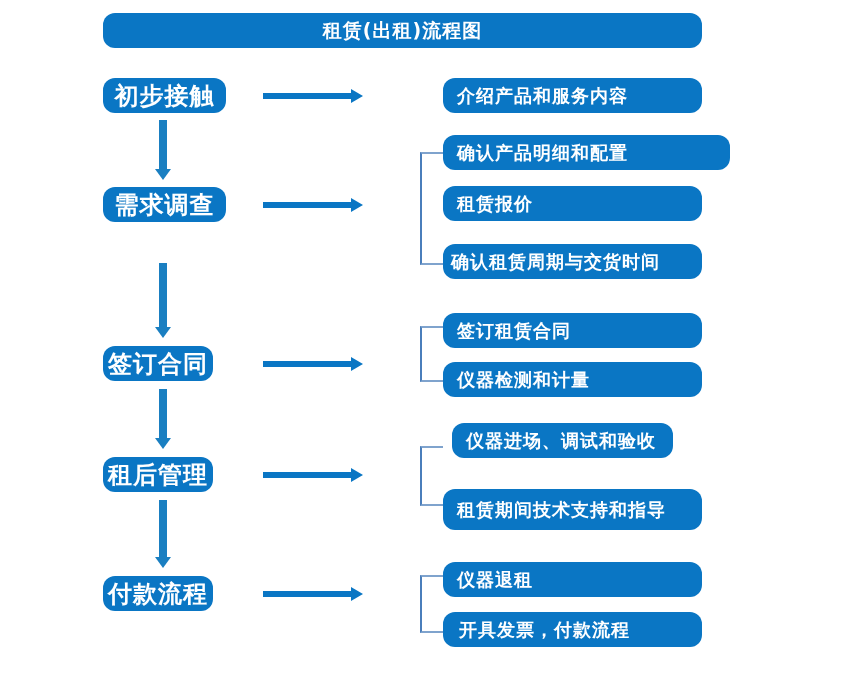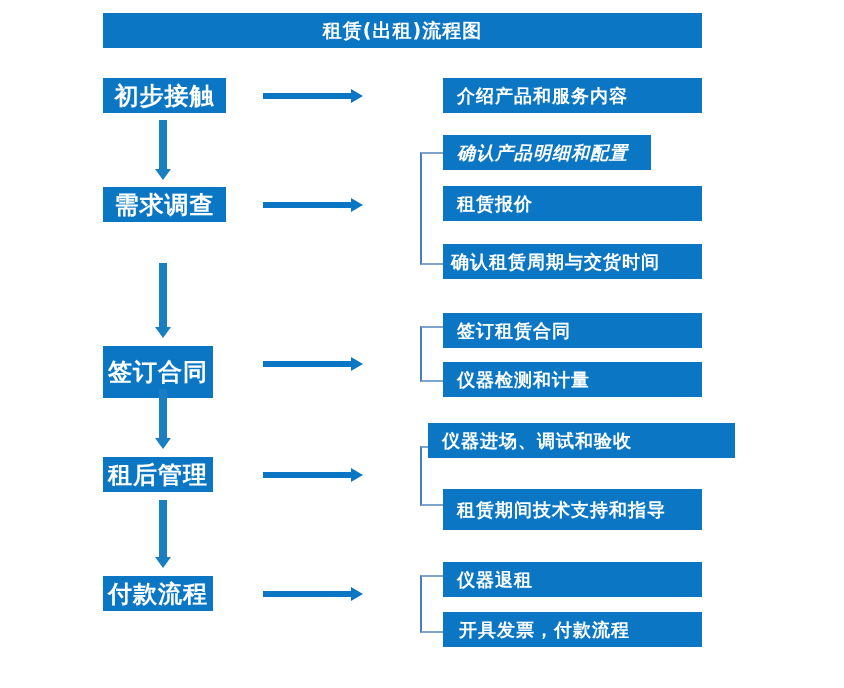--- a/index.html
+++ b/index.html
@@ -23,20 +23,21 @@
   .box {
     position: absolute;
     background: #0a76c4;
     color: #ffffff;
     font-weight: bold;
     display: flex;
     align-items: center;
     box-sizing: border-box;
     letter-spacing: 1px;
     white-space: nowrap;
+    border-radius: 12px;
   }
   .title-box {
     justify-content: center;
     font-size: 19px;
   }
   .stage-box {
     justify-content: center;
     font-size: 24px;
   }
   .task-box {
@@ -97,21 +98,21 @@
 <body>
 
 <div id="canvas">
 
   <div class="box title-box" style="left:103px; top:13px; width:599px; height:35px;">租赁(出租)流程图</div>
 
   <div class="box stage-box" style="left:103px; top:78px; width:123px; height:35px;">初步接触</div>
 
   <div class="box stage-box" style="left:103px; top:187px; width:123px; height:35px;">需求调查</div>
 
-  <div class="box stage-box" style="left:103px; top:346px; width:110px; height:52px;font-family:Liberation Mono, monospace;">签订合同</div>
+  <div class="box stage-box" style="left:103px; top:346px; width:110px; height:35px;font-family:Liberation Mono, monospace;">签订合同</div>
 
   <div class="box stage-box" style="left:103px; top:457px; width:110px; height:35px;">租后管理</div>
 
   <div class="box stage-box" style="left:103px; top:576px; width:110px; height:35px;">付款流程</div>
 
   <div class="v-arrow" style="left:163px; top:120px; height:60px;">
     <div class="shaft" style="height:49px;"></div>
     <div class="head" style="top:49px;"></div>
   </div>
 
@@ -158,31 +159,31 @@
   <div class="bracket" style="left:420px; top:152px; width:23px; height:113px;"></div>
 
   <div class="bracket" style="left:420px; top:326px; width:23px; height:56px;"></div>
 
   <div class="bracket" style="left:420px; top:446px; width:23px; height:60px;"></div>
 
   <div class="bracket" style="left:420px; top:575px; width:23px; height:58px;"></div>
 
   <div class="box task-box" style="left:443px; top:78px; width:259px; height:35px;">介绍产品和服务内容</div>
 
-  <div class="box task-box" style="left:443px; top:135px; width:208px; height:35px;font-style:italic;">确认产品明细和配置</div>
+  <div class="box task-box" style="left:443px; top:135px; width:287px; height:35px;">确认产品明细和配置</div>
 
   <div class="box task-box" style="left:443px; top:186px; width:259px; height:35px;">租赁报价</div>
 
   <div class="box task-box" style="left:443px; top:244px; width:259px; height:35px;padding-left:8px;">确认租赁周期与交货时间</div>
 
   <div class="box task-box" style="left:443px; top:362px; width:259px; height:35px;">仪器检测和计量</div>
 
   <div class="box task-box" style="left:443px; top:313px; width:259px; height:35px;">签订租赁合同</div>
 
-  <div class="box task-box" style="left:428px; top:423px; width:307px; height:35px;">仪器进场、调试和验收</div>
+  <div class="box task-box" style="left:452px; top:423px; width:221px; height:35px;">仪器进场、调试和验收</div>
 
   <div class="box task-box" style="left:443px; top:489px; width:259px; height:41px;">租赁期间技术支持和指导</div>
 
   <div class="box task-box" style="left:443px; top:562px; width:259px; height:35px;">仪器退租</div>
 
   <div class="box task-box" style="left:443px; top:612px; width:259px; height:35px;padding-left:16px;">开具发票，付款流程</div>
 
 </div>
 
 </body></html>

